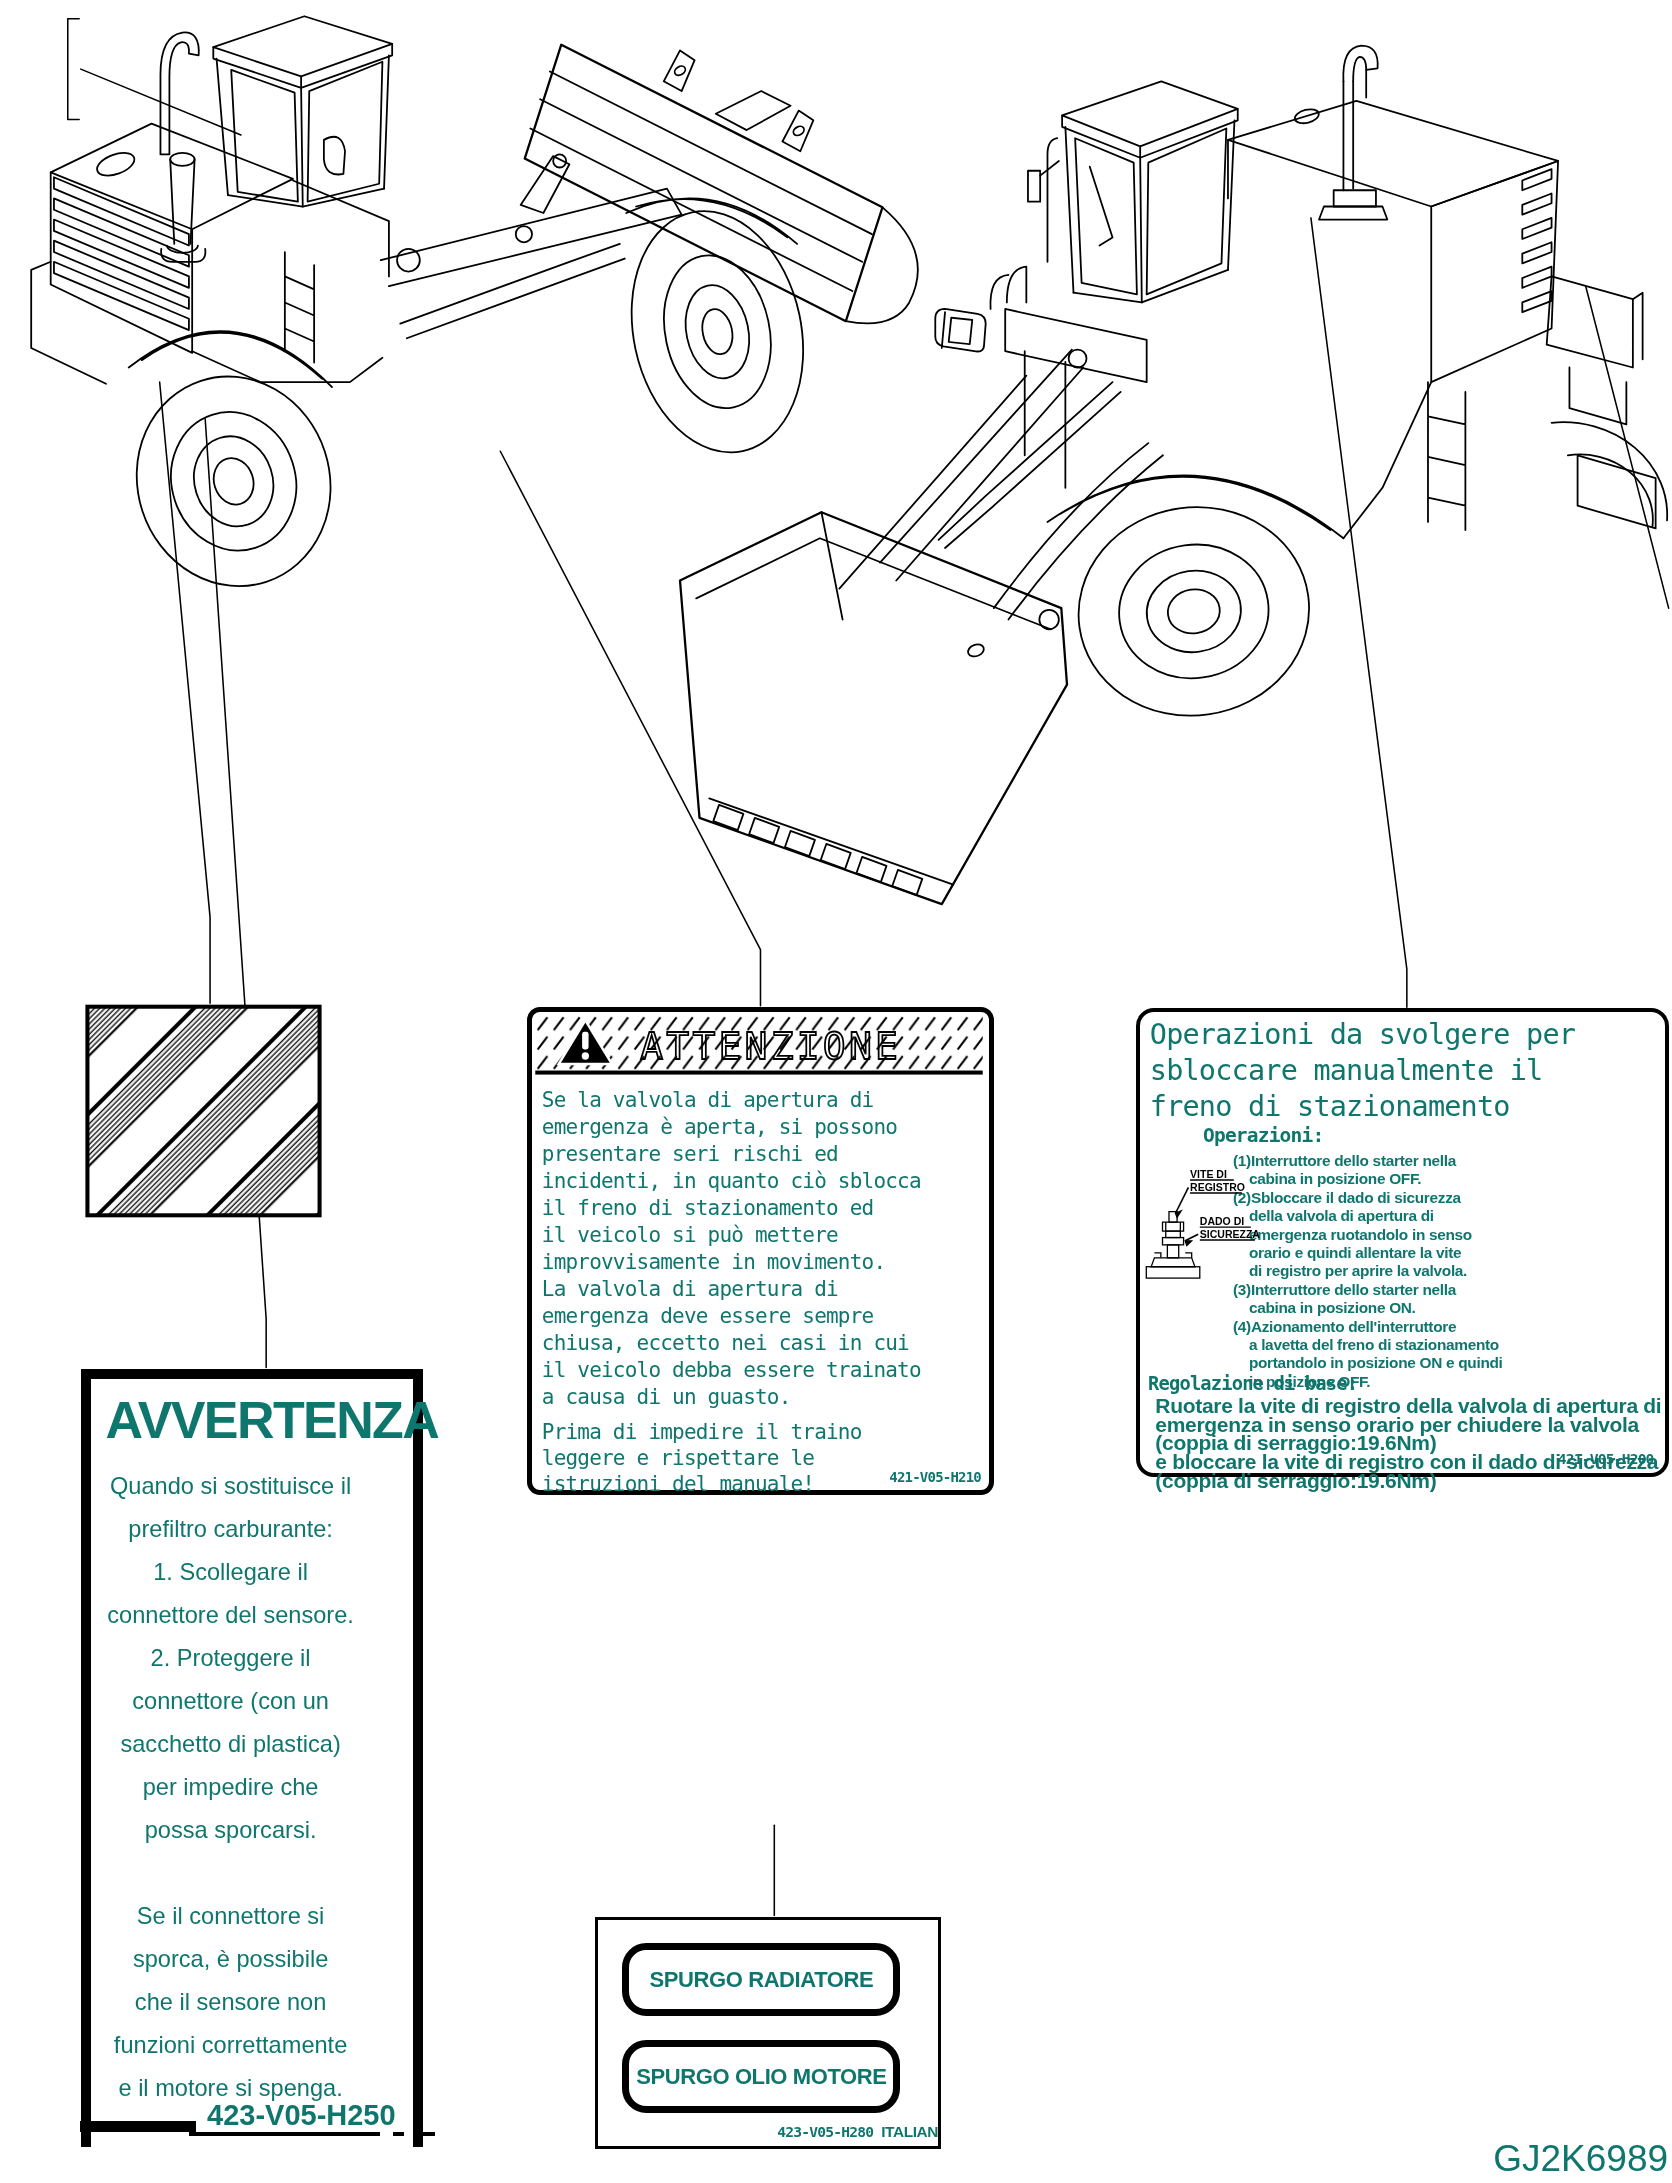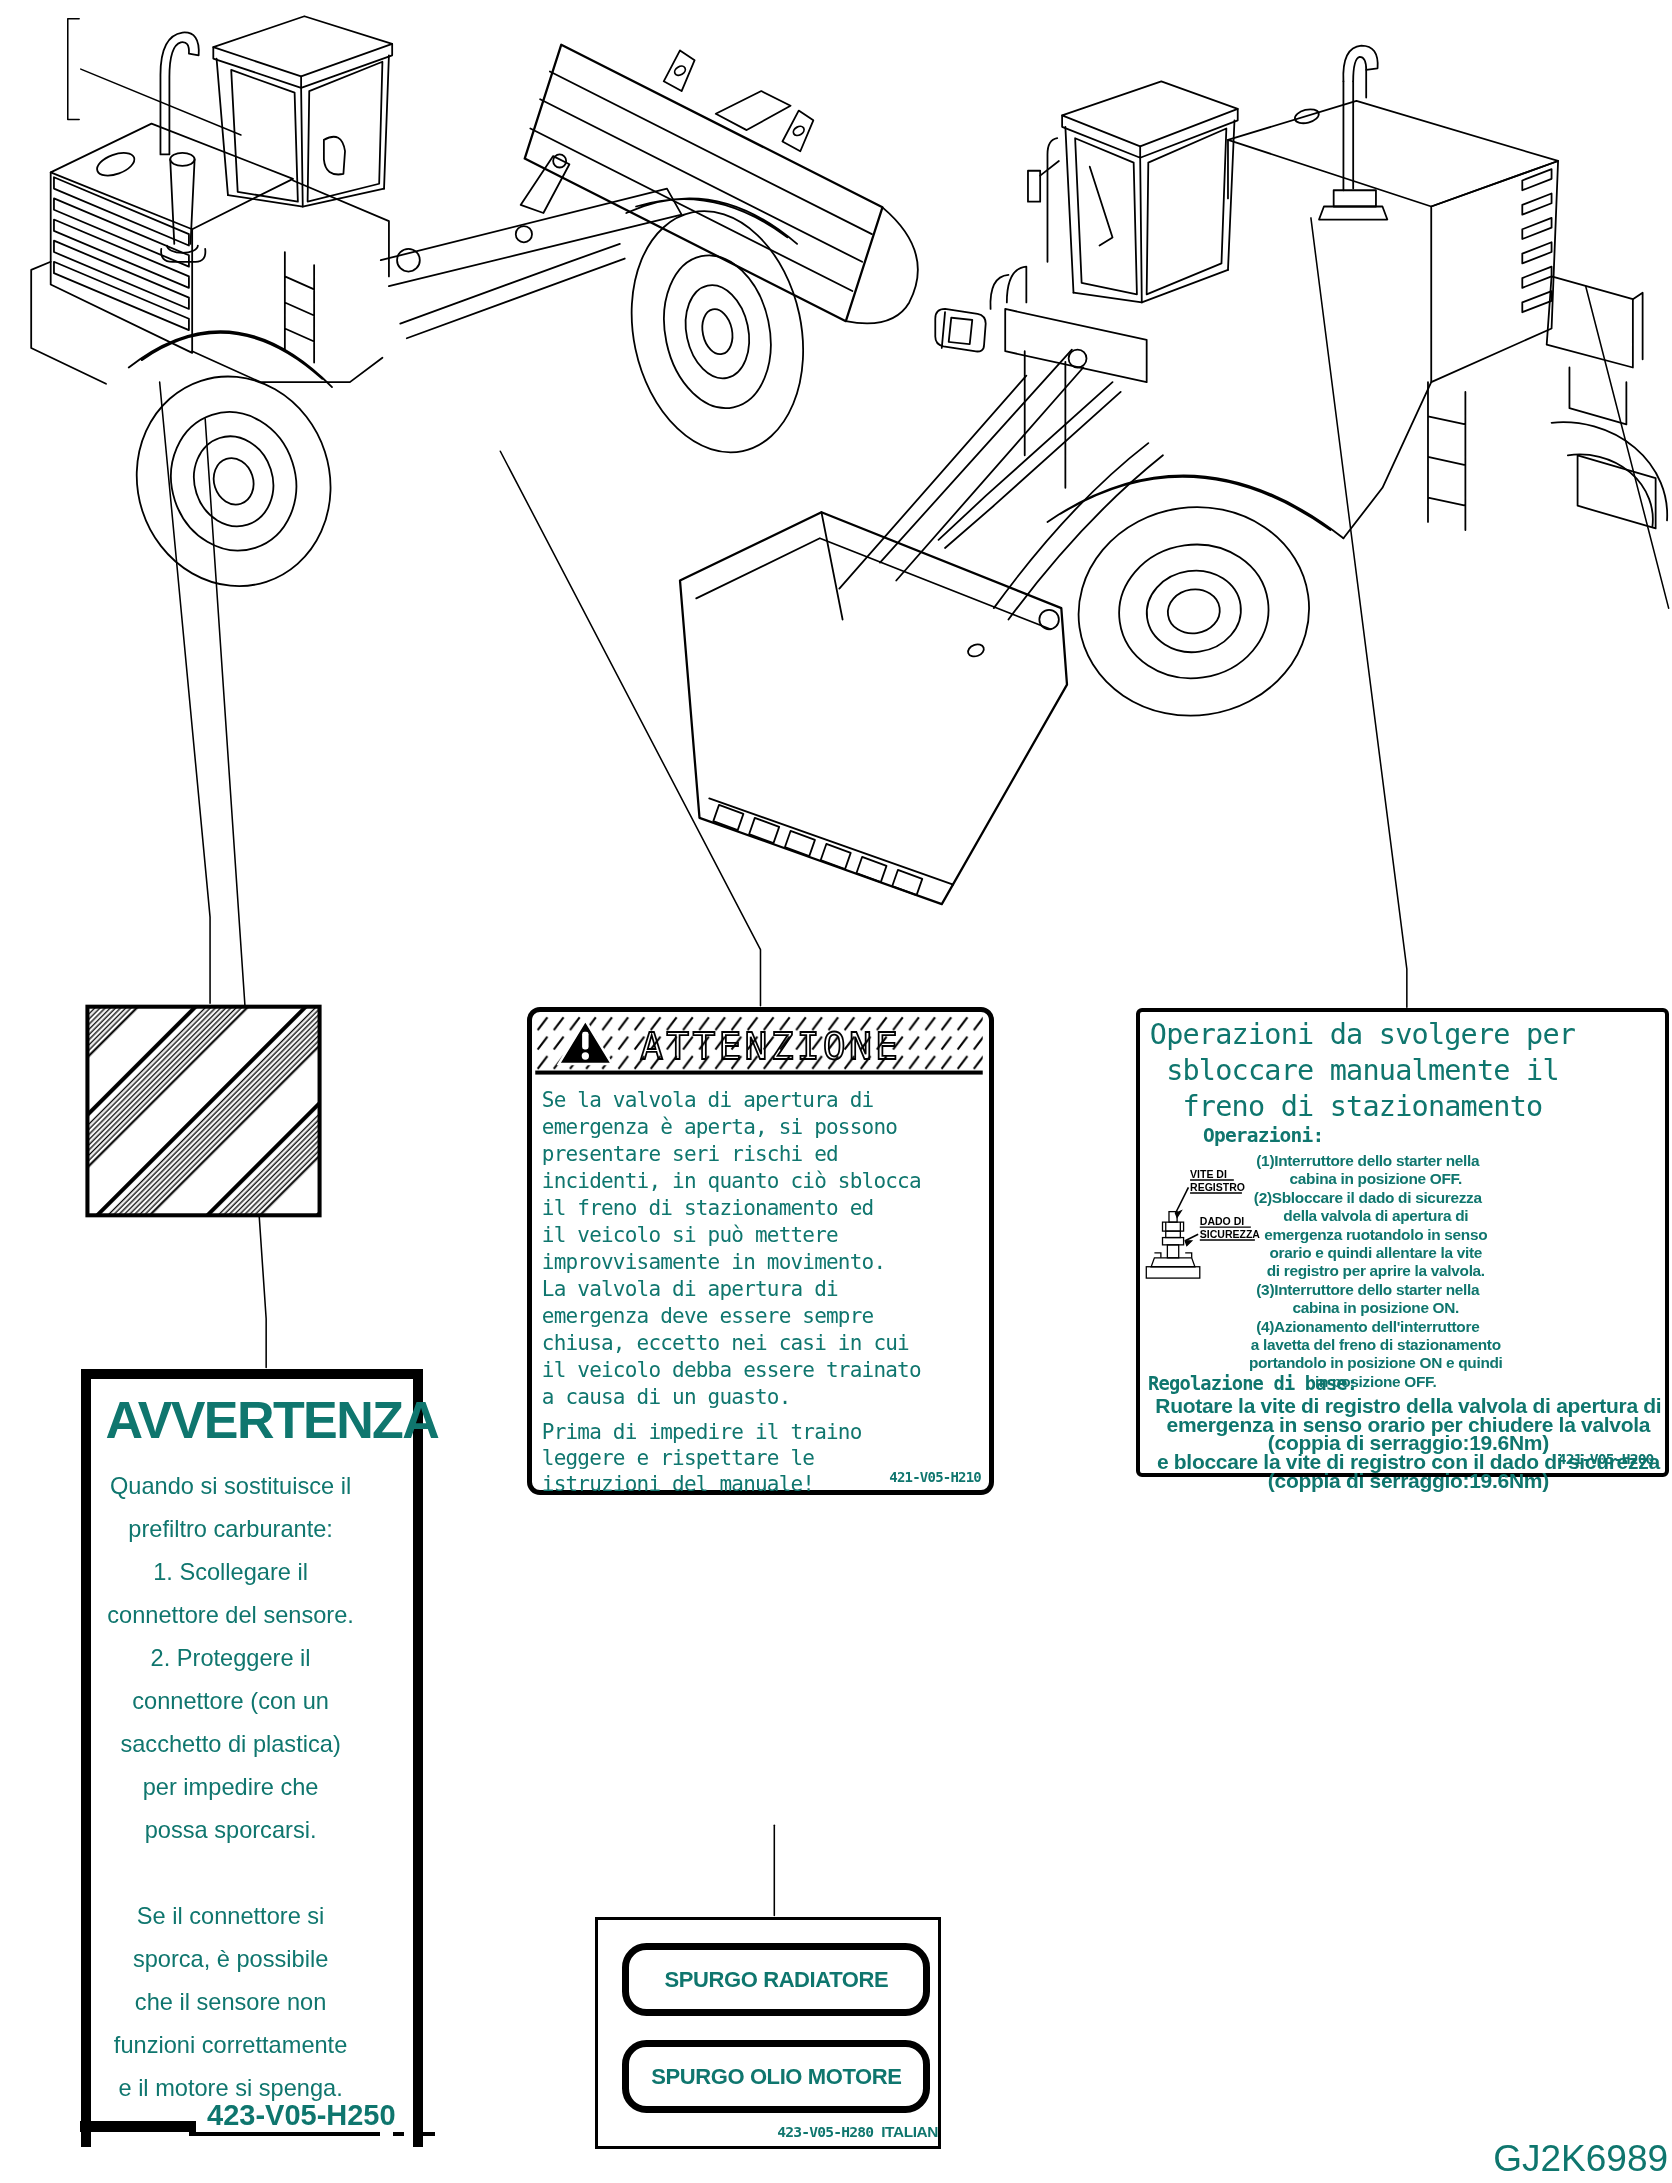--- a/index.html
+++ b/index.html
@@ -16,21 +16,21 @@
               border-radius:13px;background:#fff;box-sizing:border-box;}
   #att-header{position:absolute;left:2.4px;top:2.4px;width:450px;height:63px;}
   .att-body{position:absolute;left:9.8px;top:75px;font-family:"DejaVu Sans Mono",monospace;
             font-size:21px;line-height:27px;white-space:pre;letter-spacing:-0.8px;}
   .att-footer{position:absolute;left:9.8px;top:407px;font-family:"DejaVu Sans Mono",monospace;
               font-size:21px;line-height:26px;white-space:pre;letter-spacing:-0.8px;}
   .att-code{position:absolute;right:8.1px;bottom:4.9px;font-size:14px;font-weight:bold;
             font-family:"DejaVu Sans Mono",monospace;letter-spacing:-0.8px;}
   
   #parking{left:1136px;top:1008px;width:533px;height:469px;border:4.1px solid #000;
-           border-radius:6px;background:#fff;box-sizing:border-box;text-align:center;}
+           border-radius:18px;background:#fff;box-sizing:border-box;}
   .prk-title{position:absolute;left:9.8px;top:4.9px;font-family:"DejaVu Sans Mono",monospace;
              font-size:28.5px;line-height:36px;white-space:pre;letter-spacing:-0.8px;}
   .prk-oper{position:absolute;left:63px;top:112px;font-family:"DejaVu Sans Mono",monospace;
             font-weight:bold;font-size:19.5px;letter-spacing:-0.8px;}
   .prk-ops{position:absolute;left:93px;top:140px;font-weight:bold;font-size:15.4px;
            line-height:18.4px;white-space:pre;letter-spacing:-0.3px;}
   .prk-reg-h{position:absolute;left:8.1px;top:361px;font-family:"DejaVu Sans Mono",monospace;
              font-weight:bold;font-size:18.7px;letter-spacing:-0.8px;}
   .prk-reg{position:absolute;left:9.8px;top:385px;font-weight:bold;font-size:21px;
            line-height:18.7px;white-space:pre;letter-spacing:-0.3px;}
@@ -45,21 +45,21 @@
   .avv-body{position:absolute;left:16.3px;top:86px;font-size:23.6px;line-height:43px;
             white-space:pre;}
   .avv-bar{position:absolute;left:-10.6px;bottom:14.6px;width:116px;height:11.4px;background:#000;}
   .avv-code{position:absolute;left:116px;bottom:14.6px;font-size:29px;font-weight:bold;}
   .avv-uline{position:absolute;left:98px;bottom:11.4px;width:191px;height:3.3px;background:#000;}
   .avv-dash1{position:absolute;left:302px;bottom:11.4px;width:11.4px;height:3.3px;background:#000;}
   .avv-dash2{position:absolute;left:324px;bottom:11.4px;width:19.5px;height:3.3px;background:#000;}
   
   #spurgo{left:595px;top:1917px;width:346px;height:232px;border:3.3px solid #000;
           background:#fff;box-sizing:border-box;}
-  .pill{position:absolute;left:24.4px;width:308px;height:73px;border:7.3px solid #000;
+  .pill{position:absolute;left:24.4px;width:278px;height:73px;border:7.3px solid #000;
         border-radius:24.4px;box-sizing:border-box;display:flex;align-items:center;
         justify-content:center;font-size:22px;font-weight:bold;letter-spacing:-0.4px;}
   #pill-rad{top:23px;}
   #pill-oil{top:120px;}
   .spurgo-footer{position:absolute;left:0;right:0;bottom:4.9px;display:flex;gap:8.1px;
                  justify-content:flex-end;align-items:baseline;}
   .spurgo-code{font-family:"DejaVu Sans Mono",monospace;font-weight:bold;font-size:14.6px;
                letter-spacing:-0.8px;}
   .spurgo-lang{font-size:15.4px;font-weight:bold;letter-spacing:-0.4px;}
   

